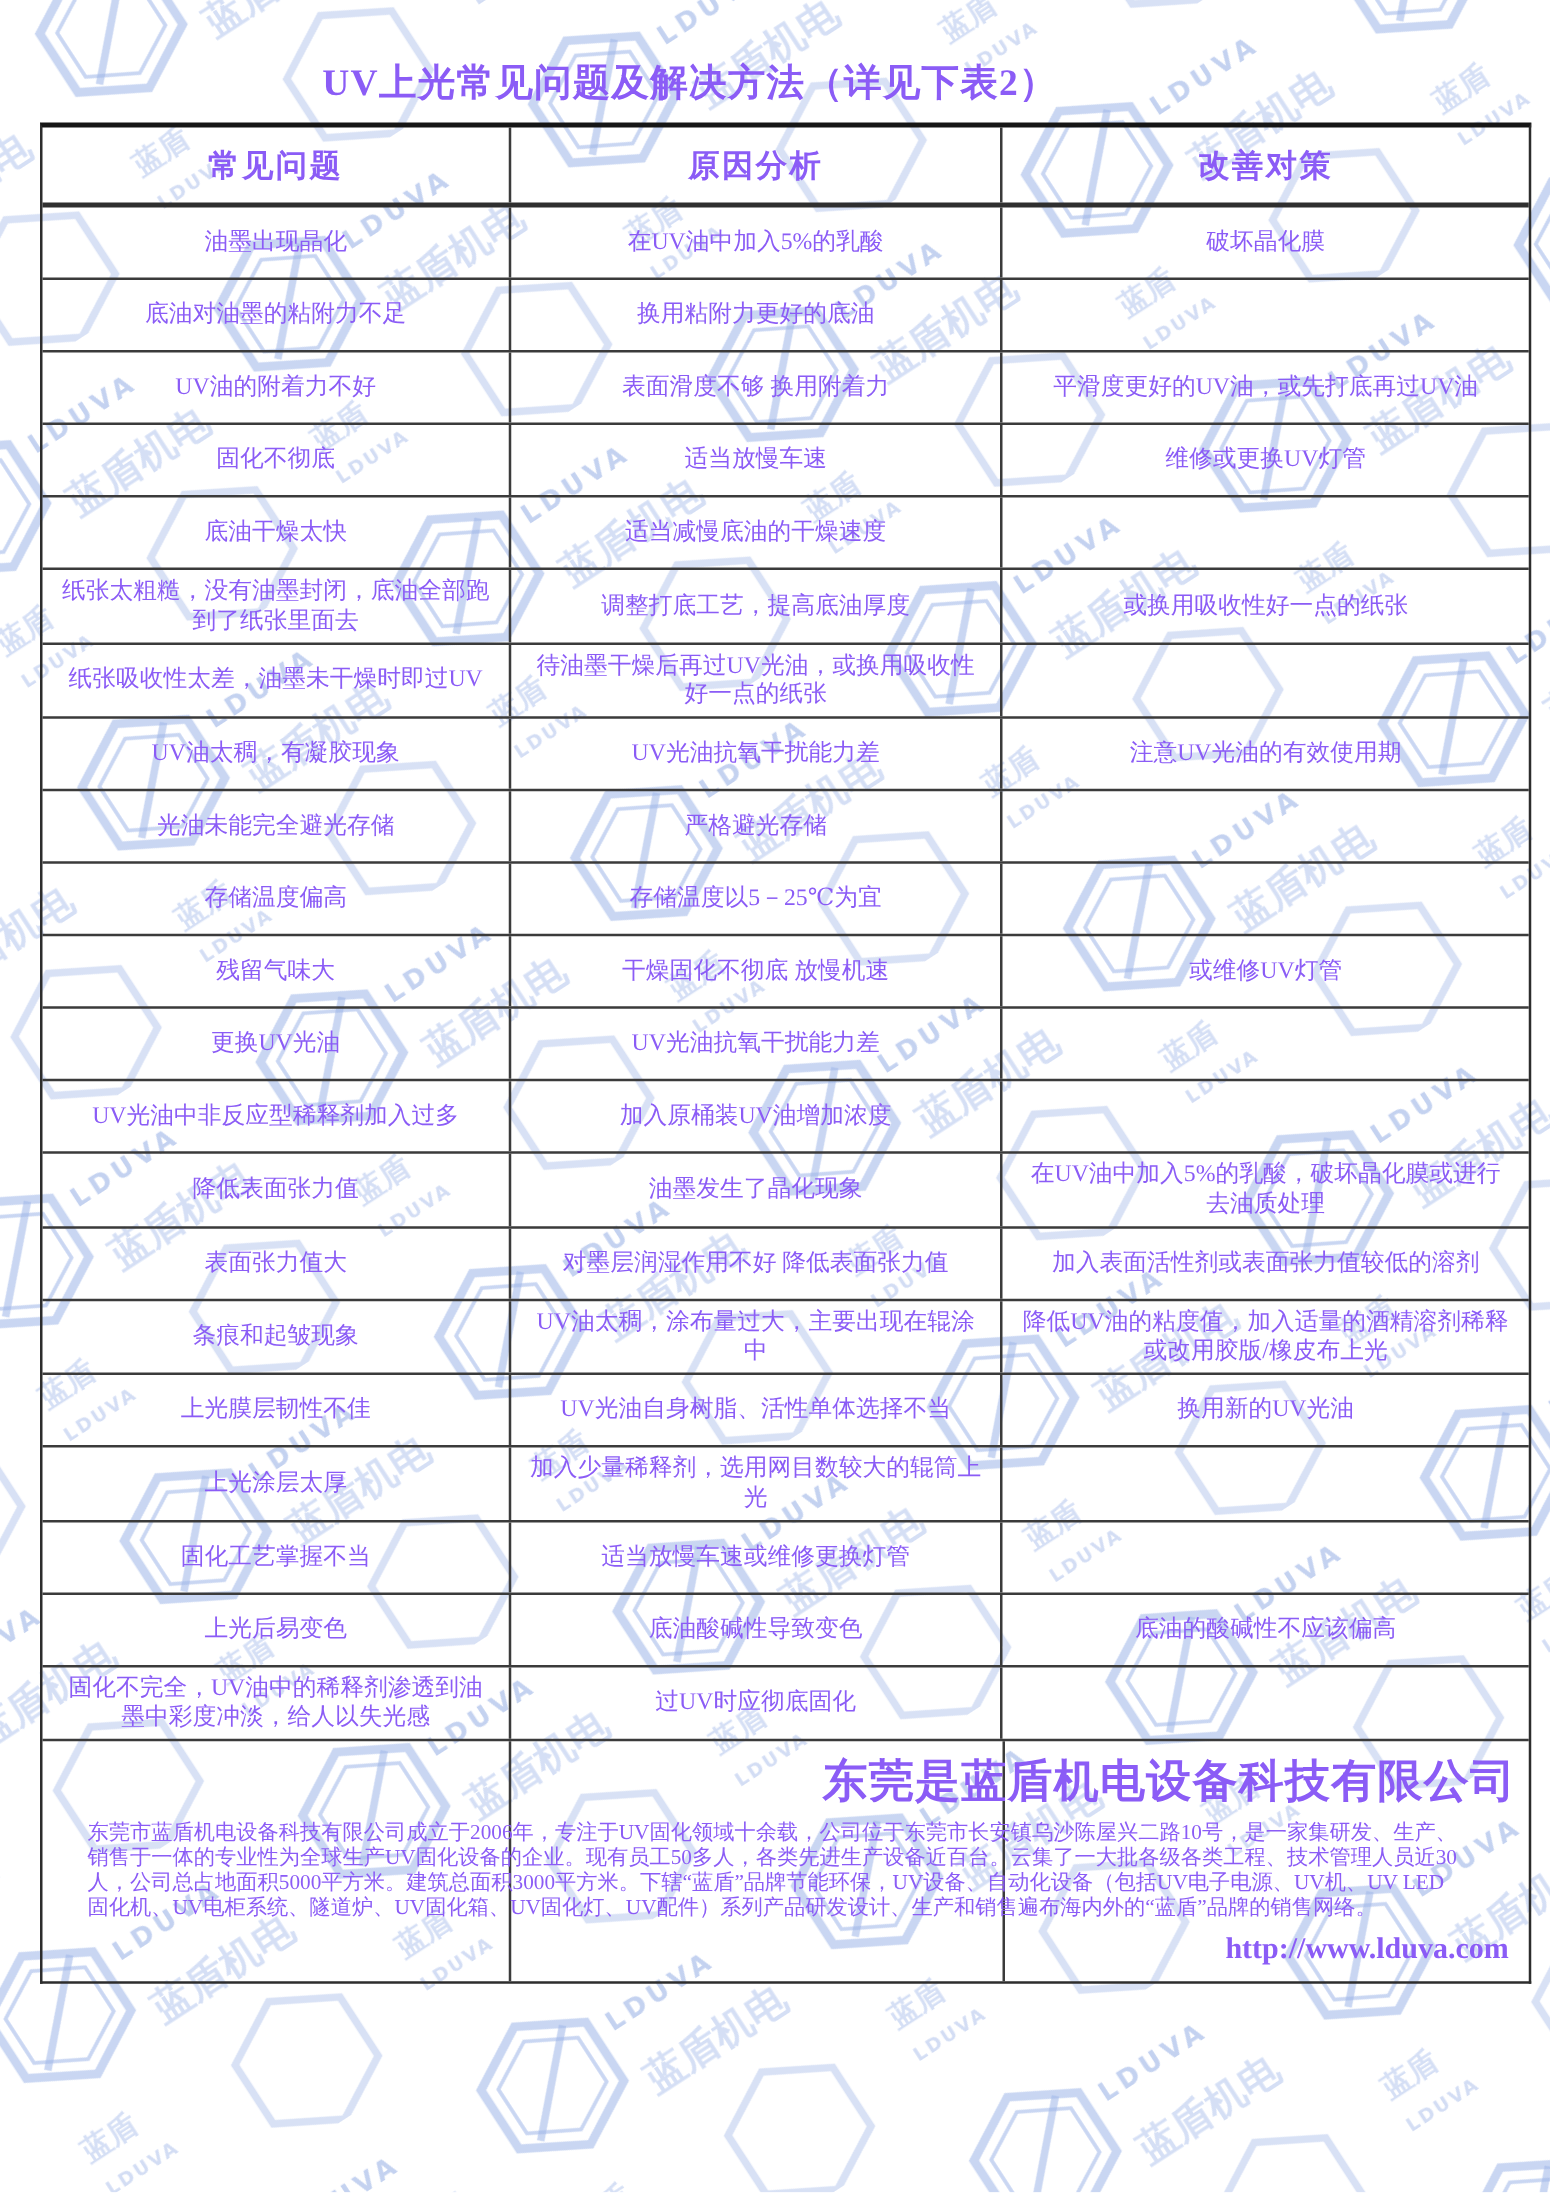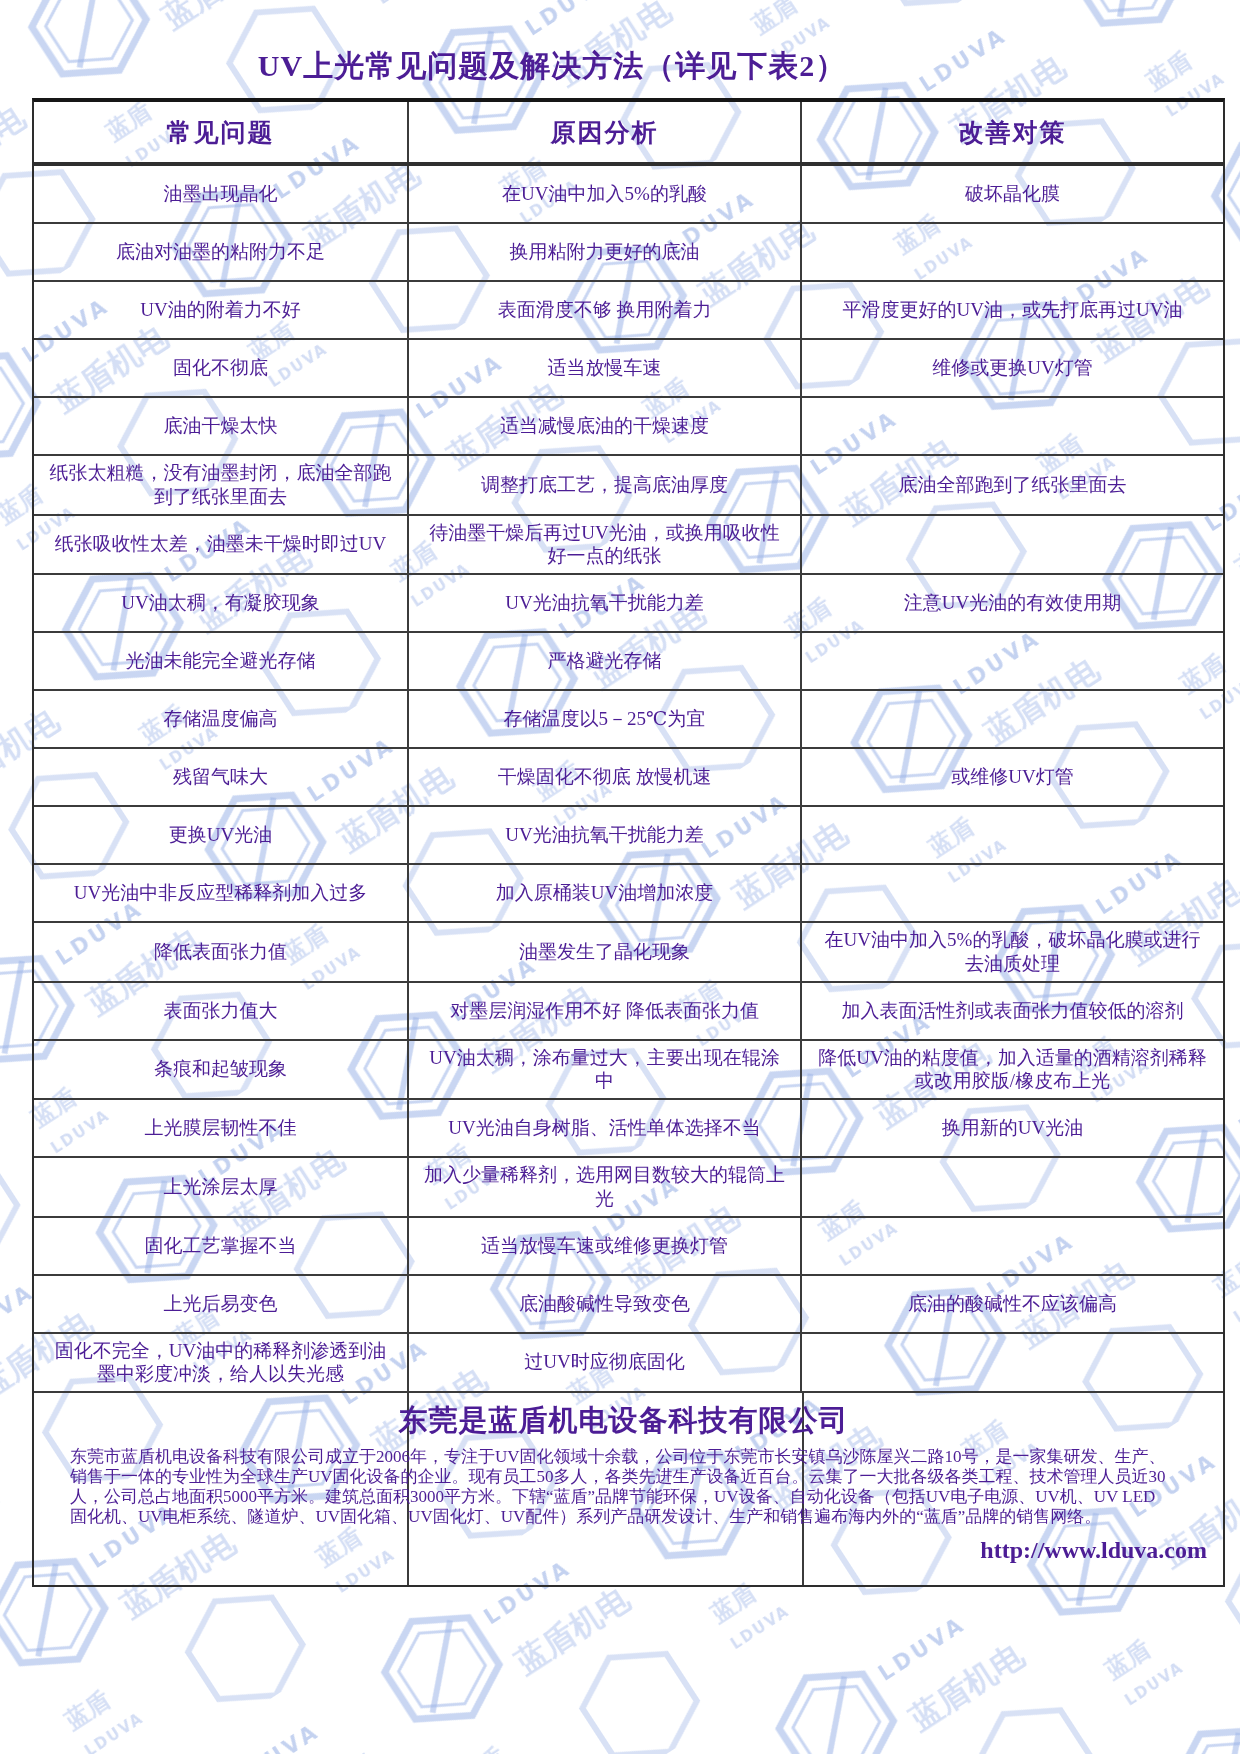--- a/index.html
+++ b/index.html
@@ -2,21 +2,21 @@
 <html><head>
 <meta charset="utf-8">
 <style>
   html,body{margin:0;padding:0;background:#ffffff;}
   .page{
     position:relative;
     width:1240px;height:1754px;
     background:#ffffff;
     overflow:hidden;
     font-family:"Liberation Serif","DejaVu Serif",serif;
-    color:#4c1d95;
+    color:#8b5cf6;
   }
   .watermark{position:absolute;left:0;top:0;z-index:0;}
   .content{position:relative;z-index:1;}
   .title{
     position:absolute;top:46px;left:0;width:100%;
     margin:0;text-align:center;
     transform:translateX(-68px);
     font-size:30px;font-weight:bold;letter-spacing:1px;
   }
   .table{
@@ -45,22 +45,22 @@
   }
   .tcell + .tcell{border-left:2px solid #3b3b3b;}
   .tfooter{
     position:relative;min-height:192px;box-sizing:border-box;
   }
   .vline{position:absolute;top:0;bottom:0;width:2px;background:#3b3b3b;z-index:0;}
   .vline1{left:373px;}
   .vline2{left:768px;}
   .company{
     position:relative;z-index:1;
-    text-align:center;padding:8px 10px 0 0;
-    font-size:29px;font-weight:bold;letter-spacing:1px;
+    text-align:right;padding:8px 10px 0 0;
+    font-size:36px;font-weight:bold;letter-spacing:1px;
   }
   .about{
     position:relative;z-index:1;
     padding:6px 52px 0 36px;
     font-size:17px;line-height:1.18;
     text-align:left;
   }
   .website{
     position:relative;z-index:1;
     text-align:right;padding:10px 16px 6px 0;
@@ -133,21 +133,21 @@
 
   <div class="trow">
     <div class="tcell">底油干燥太快</div>
     <div class="tcell">适当减慢底油的干燥速度</div>
     <div class="tcell"></div>
   </div>
 
   <div class="trow">
     <div class="tcell">纸张太粗糙，没有油墨封闭，底油全部跑到了纸张里面去</div>
     <div class="tcell">调整打底工艺，提高底油厚度</div>
-    <div class="tcell">底油全部跑到了纸张里面去</div>
+    <div class="tcell">或换用吸收性好一点的纸张</div>
   </div>
 
   <div class="trow">
     <div class="tcell">纸张吸收性太差，油墨未干燥时即过UV</div>
     <div class="tcell">待油墨干燥后再过UV光油，或换用吸收性好一点的纸张</div>
     <div class="tcell"></div>
   </div>
 
   <div class="trow">
     <div class="tcell">UV油太稠，有凝胶现象</div>

